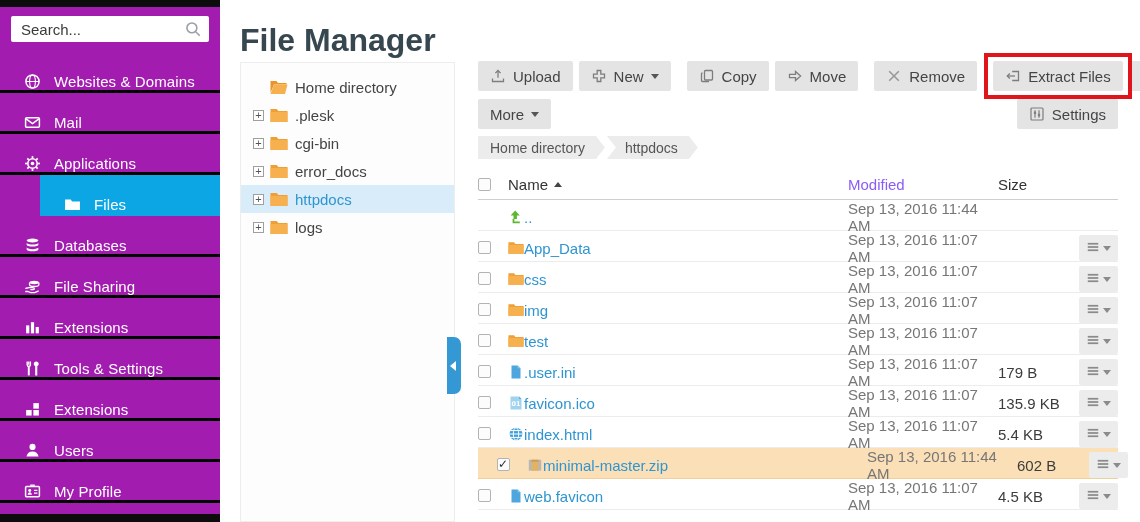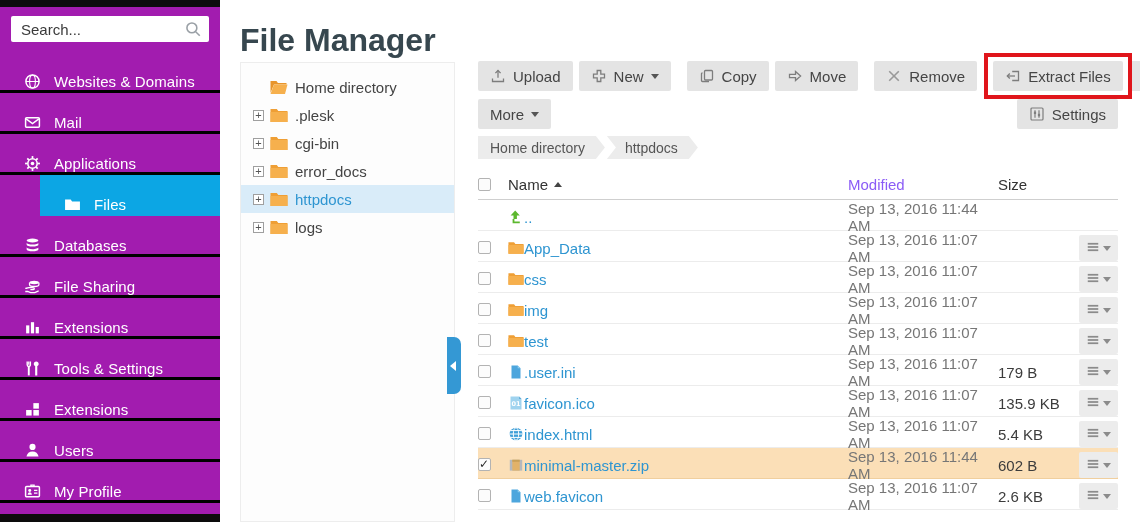--- a/index.html
+++ b/index.html
@@ -83,21 +83,21 @@
   .file-icon { width:16px; height:16px; flex:0 0 16px; }
   .file-icon svg { width:100%; height:100%; display:block; }
   .file-link { color:#2e95d1; text-decoration:none; cursor:pointer; white-space:nowrap; }
   .col-modified { color:#767676; }
   .col-size { color:#3c3c3c; padding-right:6px; }
   .col-menu { display:flex; justify-content:flex-end; }
   .menu-btn { width:39px; height:26px; background:#ececec; border:none; border-radius:2px; cursor:pointer;
     display:flex; align-items:center; justify-content:center; gap:3px; }
   .menu-btn svg { width:14px; height:14px; }
   .menu-btn .caret { margin-left:0; border-top-color:#8b8b8b; }
-  .t-row.selected { background:#fbdfb7; border-bottom-color:#f0cf9e; }
+  .t-row.selected { background:#fbdfb7; border-bottom-color:#f0cf9e;padding-left:19px; }
 </style>
 </head>
 <body>
 
 <div class="sidebar">
   <div class="top-strip"></div>
   <div class="search-wrap">
     <input class="search-input" type="text" placeholder="Search..." style="">
     <span class="search-icon"><svg viewBox="0 0 16 16">
           <circle cx="7" cy="7" r="4.4" fill="none" stroke="#9aa0a6" stroke-width="1.4"></circle>
@@ -638,21 +638,21 @@
           <span class="col-name">
             <span class="file-icon">
               <svg viewBox="0 0 16 16">
                 <path d="M3.5 1.5h6.2l2.8 2.8v10.2h-9z" fill="#4da6dd"></path>
                 <path d="M9.7 1.5l2.8 2.8H9.7z" fill="#90cdef"></path>
               </svg>
             </span>
             <a class="file-link">web.favicon</a>
           </span>
           <span class="col-modified">Sep 13, 2016 11:07 AM</span>
-          <span class="col-size">2.6 KB</span>
+          <span class="col-size">4.5 KB</span>
           <span class="col-menu">
             <button class="menu-btn">
               <span><svg viewBox="0 0 16 16">
                   <g fill="#8b8b8b">
                     <rect x="2" y="3.3" width="12" height="2"></rect>
                     <rect x="2" y="7" width="12" height="2"></rect>
                     <rect x="2" y="10.7" width="12" height="2"></rect>
                   </g>
                 </svg></span>
               <span class="caret"></span>

